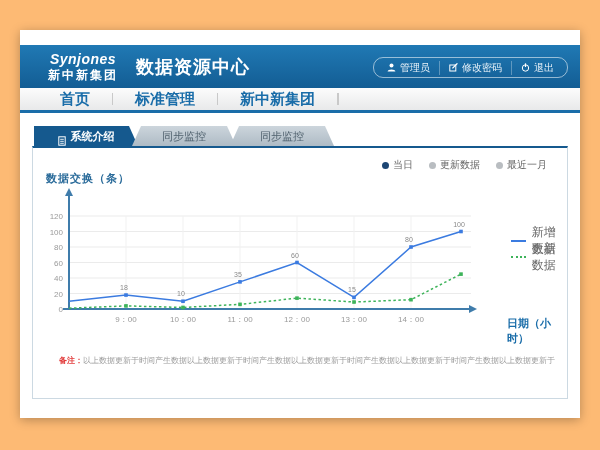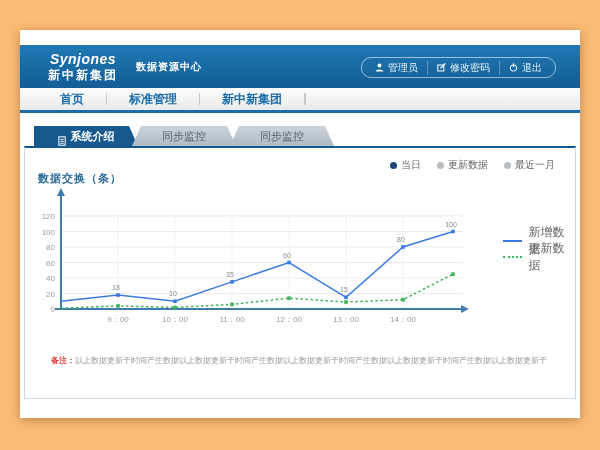--- a/index.html
+++ b/index.html
@@ -5,39 +5,39 @@
   html,body{margin:0;padding:0;background:#d9dadb;font-family:"Liberation Sans","DejaVu Sans",sans-serif;}
   .stage{position:relative;width:600px;height:450px;background:#fdba74;overflow:hidden;}
   .page{position:absolute;left:20px;top:30px;width:560px;height:388px;background:#ffffff;box-shadow:0 2px 10px rgba(0,0,0,.28);}
 
   
   .topspace{height:15px;background:#fff;}
   .header{height:43px;background:linear-gradient(180deg,#2079b4 0%,#135d94 100%);display:flex;align-items:center;position:relative;}
   .logo{margin-left:28px;color:#fff;line-height:1;text-align:center;}
   .logo .en{font-size:14px;font-weight:bold;font-style:italic;letter-spacing:.5px;}
   .logo .cn{font-size:12px;font-weight:bold;letter-spacing:2px;margin-top:3px;text-align:right;}
-  .app-title{color:#fff;font-size:10px;font-weight:bold;margin-left:18px;letter-spacing:1px;}
-  .userbar{position:absolute;right:24px;top:12px;height:19px;display:flex;align-items:center;border:1px solid rgba(255,255,255,.55);border-radius:10px;padding:0 4px;}
+  .app-title{color:#fff;font-size:18px;font-weight:bold;margin-left:18px;letter-spacing:1px;}
+  .userbar{position:absolute;right:12px;top:12px;height:19px;display:flex;align-items:center;border:1px solid rgba(255,255,255,.55);border-radius:10px;padding:0 4px;}
   .userbar .uitem{display:flex;align-items:center;color:#e9f2f9;font-size:10px;padding:0 9px;cursor:pointer;white-space:nowrap;}
   .userbar .uitem + .uitem{border-left:1px solid rgba(255,255,255,.3);}
   .userbar svg{margin-right:4px;}
 
   
   .nav{height:22px;background:linear-gradient(180deg,#fcfcfc,#e8e9ea);border-bottom:3px solid #1a6da9;display:flex;align-items:center;padding-left:18px;}
-  .nav-item{color:#1a6da9;font-size:12px;font-weight:bold;padding:0 22px;cursor:pointer;white-space:nowrap;}
+  .nav-item{color:#1a6da9;font-size:15px;font-weight:bold;padding:0 22px;cursor:pointer;white-space:nowrap;}
   .nav-sep{width:1px;height:12px;background:#c9c9c9;}
 
   
   .tabs{display:flex;margin:13px 0 0 14px;height:20px;}
   .tab{height:20px;line-height:20px;font-size:11px;text-align:center;cursor:pointer;}
   .tab.active{width:104px;background:#15598e;color:#fff;font-weight:bold;clip-path:polygon(0 0,calc(100% - 9px) 0,100% 100%,0 100%);display:flex;align-items:flex-end;justify-content:center;gap:5px;}
   .tab.inactive{width:104px;margin-left:-6px;background:linear-gradient(180deg,#ccd5dc,#aebbc5);color:#51626f;clip-path:polygon(9px 0,calc(100% - 9px) 0,100% 100%,0 100%);}
 
   
-  .panel{margin:0 4px;height:250px;border:1px solid #ccd9e2;border-top:2px solid #15598e;position:relative;background:#fff;padding-left:9px;}
+  .panel{margin:0 12px;height:250px;border:1px solid #ccd9e2;border-top:2px solid #15598e;position:relative;background:#fff;padding-left:9px;}
   .ranges{position:absolute;top:10px;right:20px;display:flex;gap:16px;align-items:center;}
   .range{display:flex;align-items:center;gap:4px;font-size:10px;color:#666;cursor:pointer;}
   .range .dot{width:7px;height:7px;border-radius:50%;background:#b9bdc1;}
   .range.selected .dot{background:#1d4674;}
   .ylabel{position:absolute;left:13px;top:23px;font-size:11px;font-weight:bold;color:#2a6b9a;letter-spacing:1px;}
   .xlabel{position:absolute;left:474px;top:168px;font-size:11px;font-weight:bold;color:#1a6da9;}
   #chart{position:absolute;left:0;top:38px;}
   .legend{position:absolute;left:478px;top:85px;}
   .legend-row{display:flex;align-items:center;gap:6px;height:16px;font-size:12px;color:#666;justify-content:flex-end;}
   .legend-swatch{width:20px;height:0;border-top:2px solid #3b7be0;}
@@ -174,20 +174,21 @@
           <polyline points="36,122.225 93,119.9 150,121.45 207,118.35 264,112.15 321,116.025 378,113.7 428,88.125" fill="none" stroke="#3db35a" stroke-width="1.5" stroke-dasharray="2.5,2.5"></polyline>
           <rect x="91.2" y="118.10000000000001" width="3.6" height="3.6" fill="#3db35a"></rect>
           <rect x="148.2" y="119.65" width="3.6" height="3.6" fill="#3db35a"></rect>
           <rect x="205.2" y="116.55" width="3.6" height="3.6" fill="#3db35a"></rect>
           <rect x="262.2" y="110.35000000000001" width="3.6" height="3.6" fill="#3db35a"></rect>
           <rect x="319.2" y="114.22500000000001" width="3.6" height="3.6" fill="#3db35a"></rect>
           <rect x="376.2" y="111.9" width="3.6" height="3.6" fill="#3db35a"></rect>
           <rect x="426.2" y="86.325" width="3.6" height="3.6" fill="#3db35a"></rect>
         </svg>
 
+      <div class="xlabel">日期（小时）</div>
 
       <div class="legend">
         <div class="legend-row">
           <span class="legend-swatch" style="border-top-color: rgb(59, 123, 224);"></span>
           <span>新增数据</span>
         </div>
         <div class="legend-row">
           <span class="legend-swatch dotted" style="border-top-color: rgb(61, 179, 90);"></span>
           <span>更新数据</span>
         </div>

